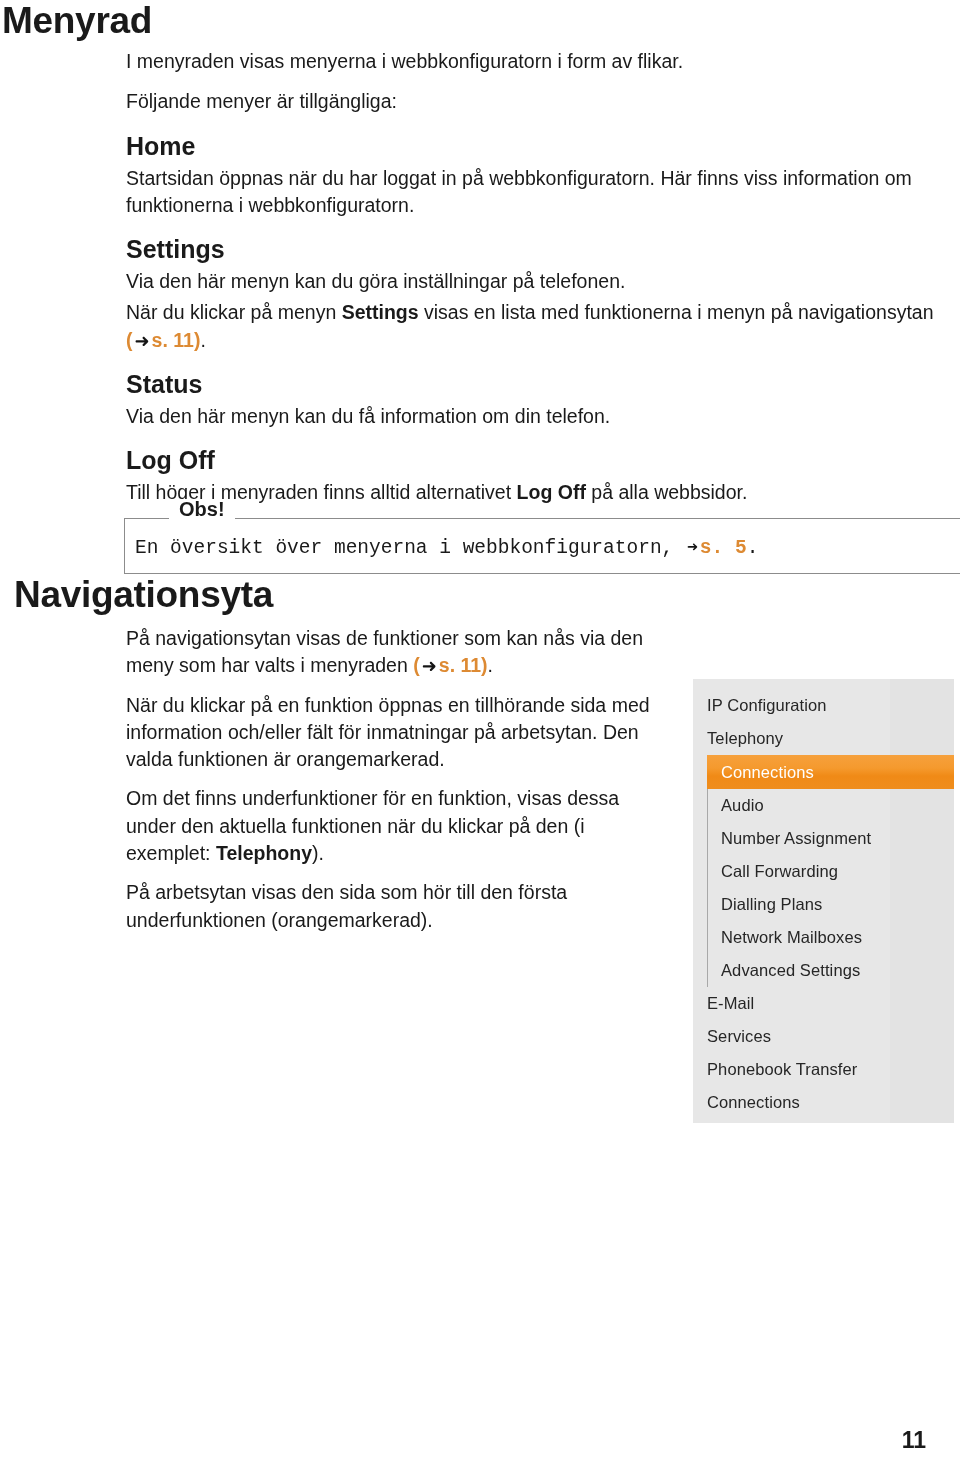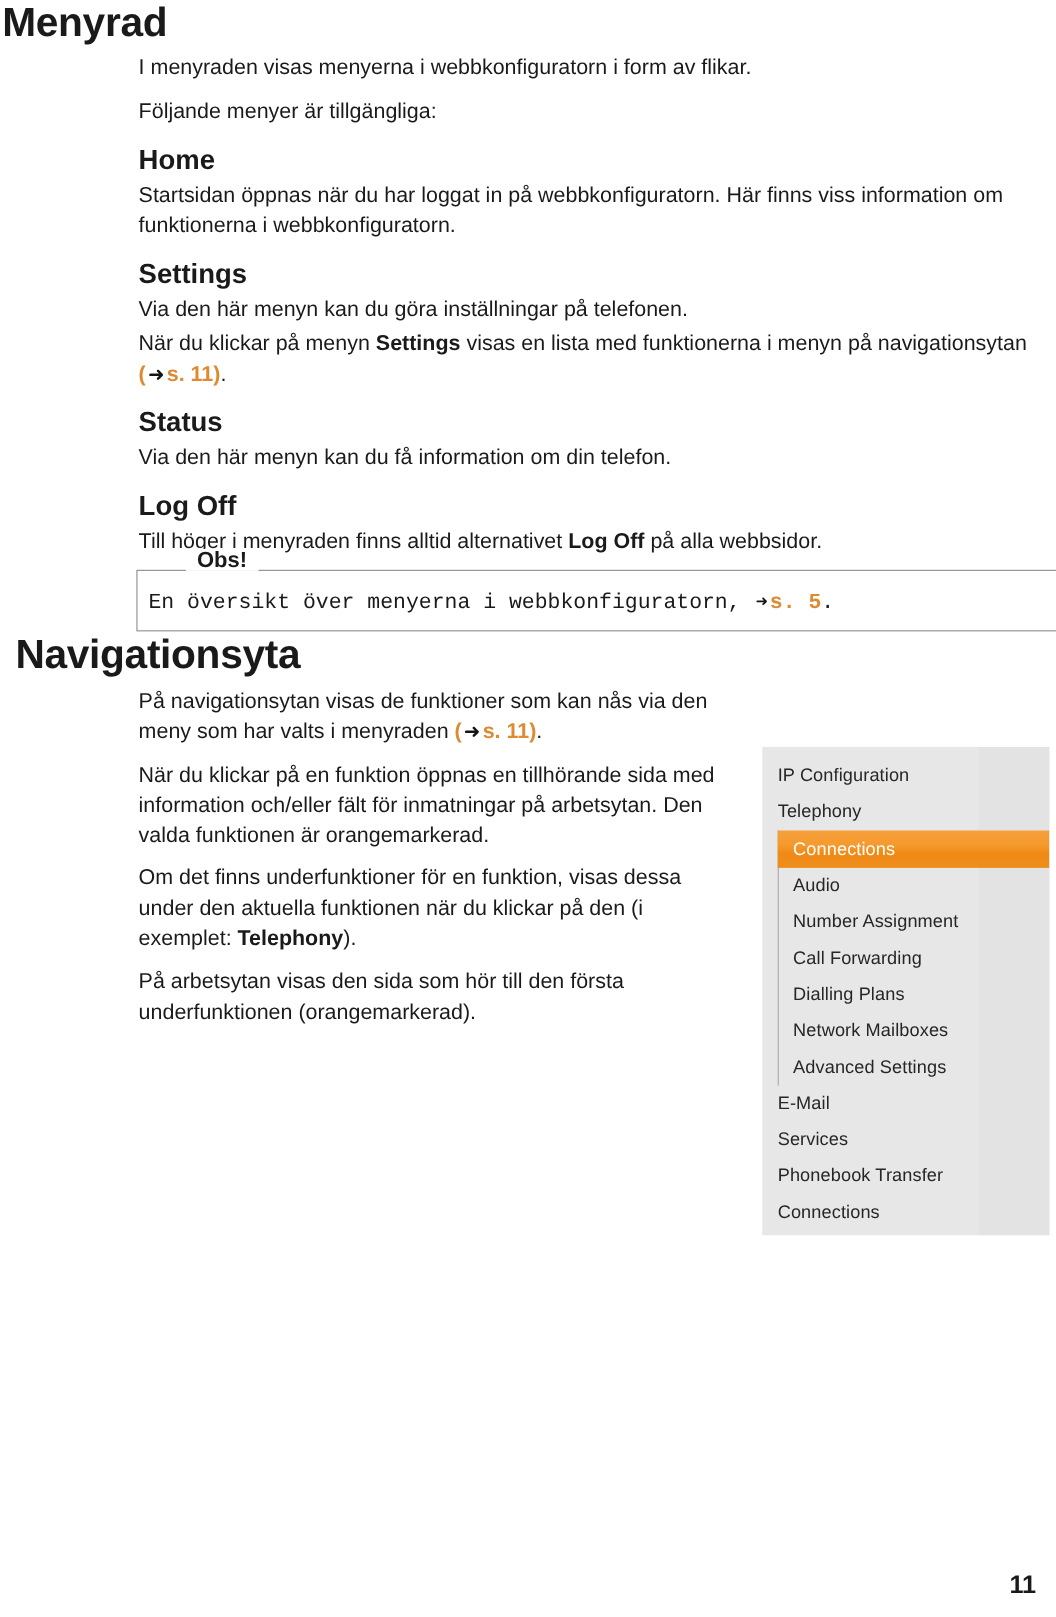--- a/index.html
+++ b/index.html
@@ -182,21 +182,21 @@
     margin-left: -1.5px;
     padding-left: 14.5px;
     width: 247px;
     box-sizing: border-box;
     height: 34px;
   }
 
   
   .page-number {
     position: absolute;
-    right: 18px;
+    right: 34px;
     bottom: 16px;
     font-size: 23px;
     font-weight: bold;
     color: #1a1a1a;
     margin-top: 16px;
   }
 </style>
 </head>
 <body>
 

